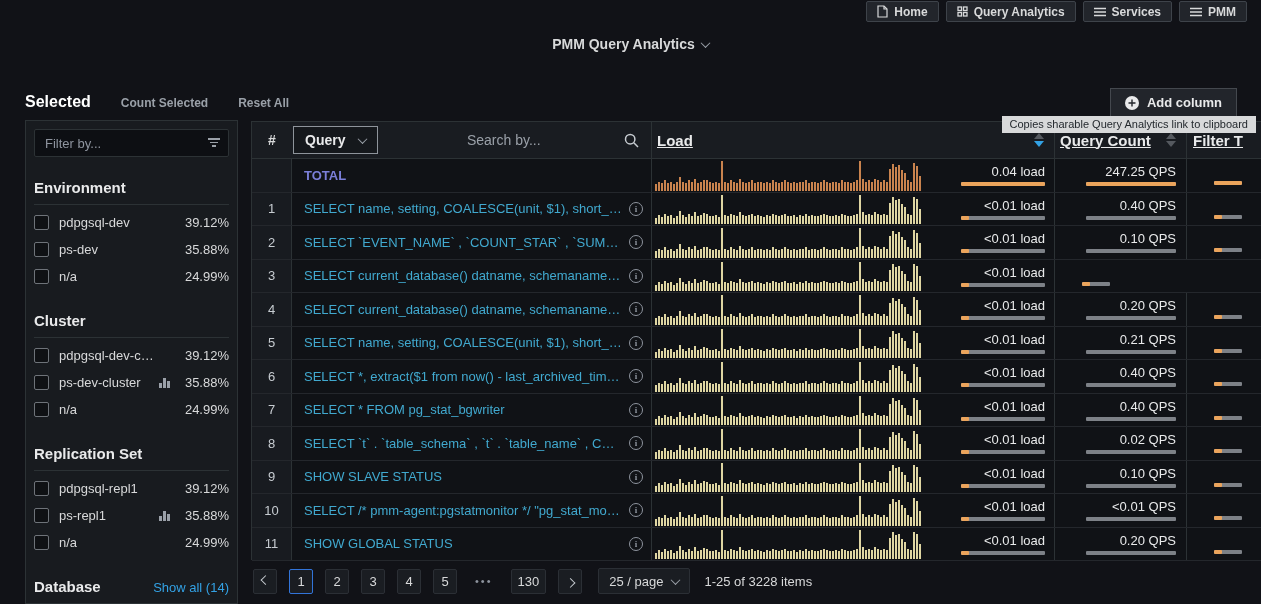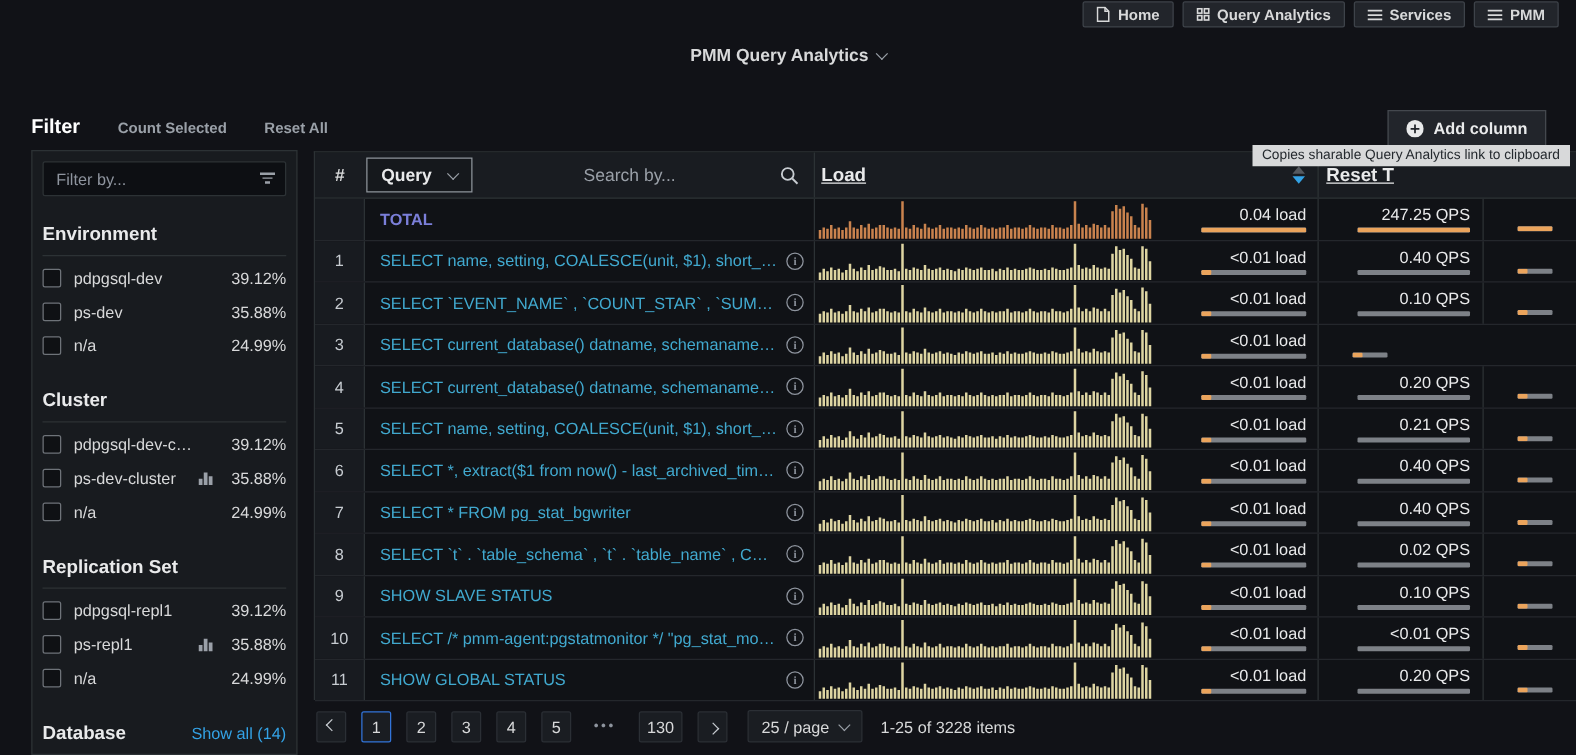--- a/index.html
+++ b/index.html
@@ -160,21 +160,21 @@
 </div>
 
 <div class="page-title">
   <span class="inner">
     <span>PMM Query Analytics</span>
     <span class="chev"></span>
   </span>
 </div>
 
 <div class="filtersbar">
-  <span class="f-title">Filter</span>
+  <span class="f-title">Selected</span>
   <span class="f-link">Count Selected</span>
   <span class="f-link">Reset All</span>
 </div>
 
 <div class="toolbar">
   <div class="toolbtn add">
     <span class="icon">
       <svg width="14" height="14" viewBox="0 0 14 14" fill="#e9eaeb">
           <circle cx="7" cy="7" r="7"></circle>
           <path d="M6.3 3.5h1.4v2.8h2.8v1.4H7.7v2.8H6.3V7.7H3.5V6.3h2.8z" fill="#22252b"></path>
@@ -287,22 +287,29 @@
         </span>
       </div>
     </div>
     <div class="th th-sort">
       <span class="collink">Load</span>
       <span class="sorticons">
         <span class="tri-up"></span>
         <span class="tri-down active"></span>
       </span>
     </div>
+    <div class="th th-sort">
+      <span class="collink">Query Count</span>
+      <span class="sorticons">
+        <span class="tri-up"></span>
+        <span class="tri-down"></span>
+      </span>
+    </div>
     <div class="th th-sort" style="padding-left:6px;">
-      <span class="collink">Reset T</span>
+      <span class="collink">Filter T</span>
     </div>
   </div>
   <div id="table-rows">
       <div class="trow">
         <div class="td td-num"></div>
         <div class="td td-query">
           <span class="qlink total">TOTAL</span>
         </div>
         <div class="td td-load">
           <span class="spark">

